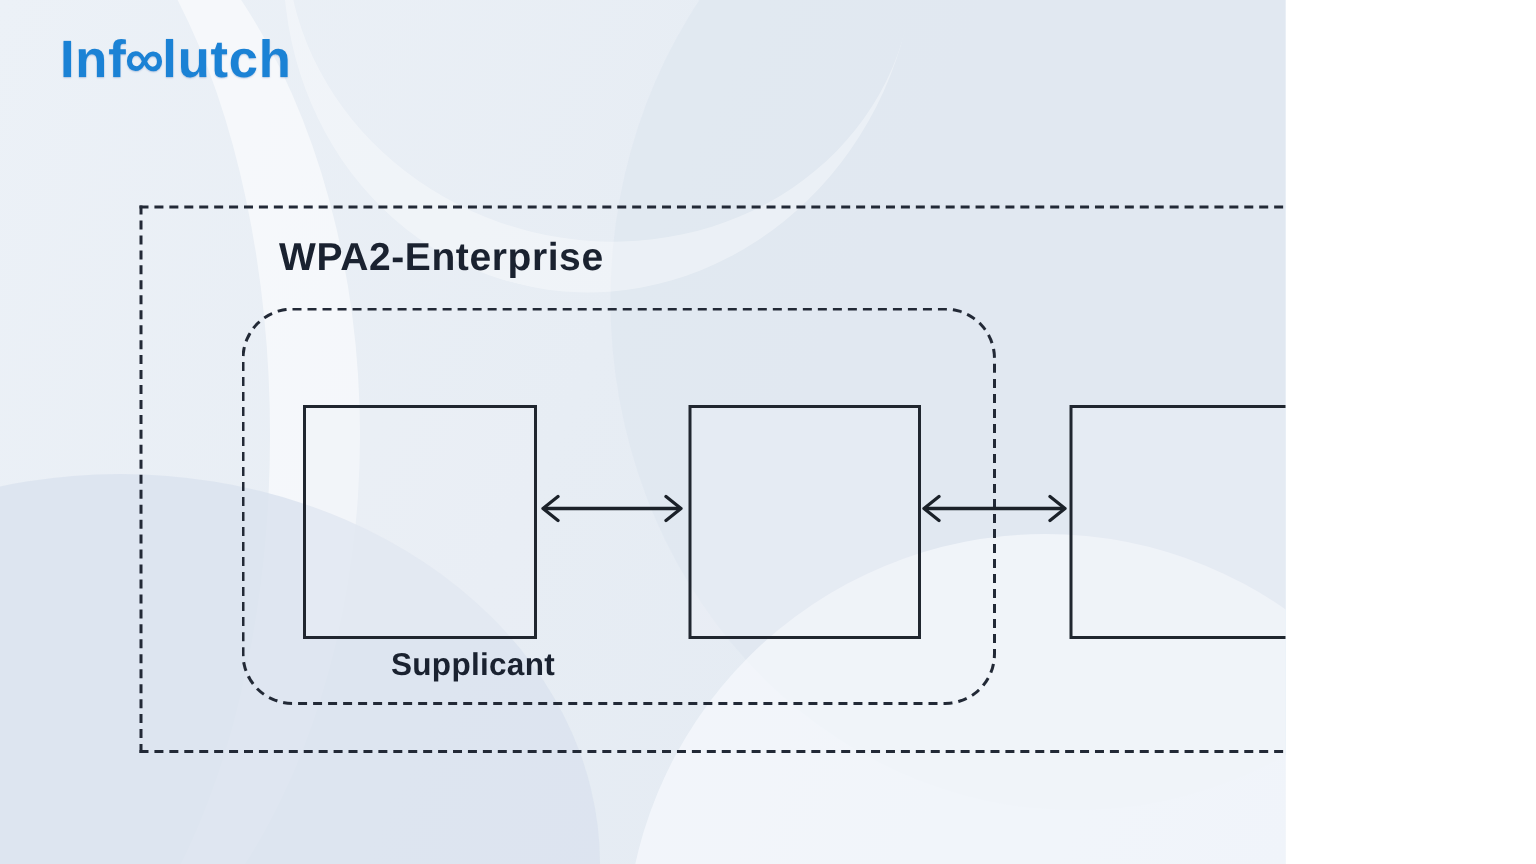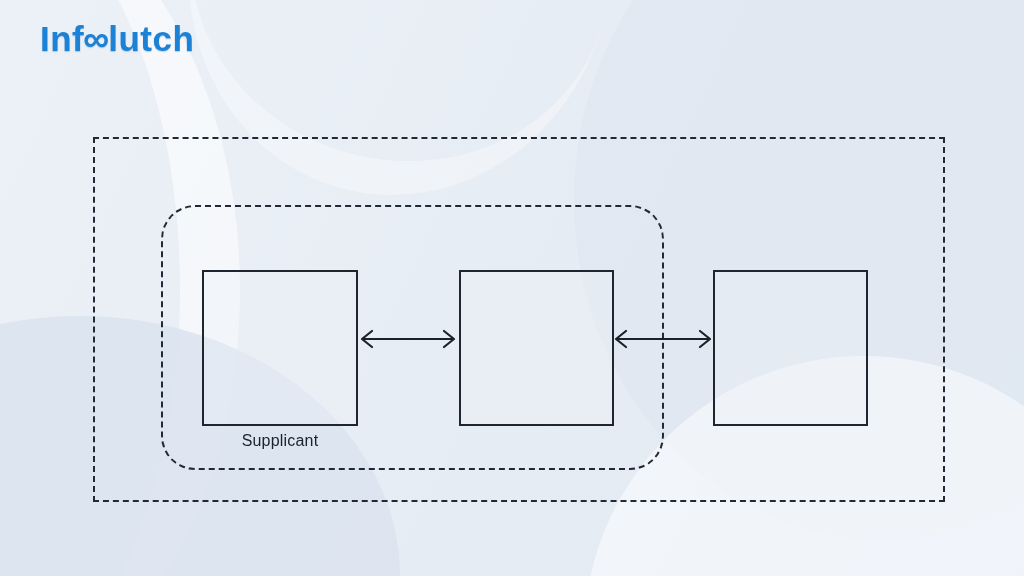--- a/index.html
+++ b/index.html
@@ -2,21 +2,21 @@
 <html><head>
 <meta charset="utf-8">
 <style>
   html, body {
     margin: 0;
     padding: 0;
     font-family: "Liberation Sans", "DejaVu Sans", sans-serif;
   }
   .canvas {
     position: relative;
-    width: 1024px;
+    width: 857px;
     height: 576px;
     overflow: hidden;
     background: linear-gradient(115deg, #ecf1f7 0%, #e7edf4 45%, #e2e9f2 100%);
   }
   
   .bg-shape { position: absolute; pointer-events: none; }
   .bg-blob-top-right {
     right: -170px; top: -140px;
     width: 620px; height: 680px;
     border-radius: 50%;
@@ -105,25 +105,25 @@
     border: 2px solid #20262f;
     background: rgba(238,242,247,0.35);
   }
   .node-box.supplicant     { left: 202px; top: 270px; width: 156px; height: 156px; }
   .node-box.authenticator  { left: 459px; top: 270px; width: 155px; height: 156px; }
   .node-box.auth-server    { left: 713px; top: 270px; width: 155px; height: 156px; }
 
   .node-label {
     position: absolute;
     top: 431px;
-    font-size: 16px;
-    font-weight: normal;
+    font-size: 21px;
+    font-weight: bold;
     letter-spacing: 0.2px;
     color: #1a2230;
-    text-align: center;
+    text-align: right;
     line-height: 1.22;
   }
   .node-label.supplicant    { left: 190px; width: 180px; }
   .node-label.authenticator { left: 446px; width: 180px; }
   .node-label.auth-server   { left: 700px; width: 181px; }
 
   
   .arrows {
     position: absolute;
     left: 0; top: 0;
@@ -140,20 +140,21 @@
   <div class="bg-shape bg-swoosh-left"></div>
   <div class="bg-shape bg-dark-bottom-left"></div>
   <div class="bg-shape bg-white-bottom-right"></div>
   <div class="bg-shape bg-band-top"></div>
 
   <div class="logo">
     <span>Inf</span><span class="infinity">∞</span><span>lutch</span>
   </div>
 
   <div class="outer-group"></div>
+  <div class="outer-group-label">WPA2-Enterprise</div>
 
   <div class="inner-group"></div>
 
   <div class="node-box supplicant"></div>
   <div class="node-box authenticator"></div>
   <div class="node-box auth-server"></div>
 
   <div class="node-label supplicant">Supplicant</div>
 
   <svg class="arrows" viewBox="0 0 1024 576" xmlns="http://www.w3.org/2000/svg">

